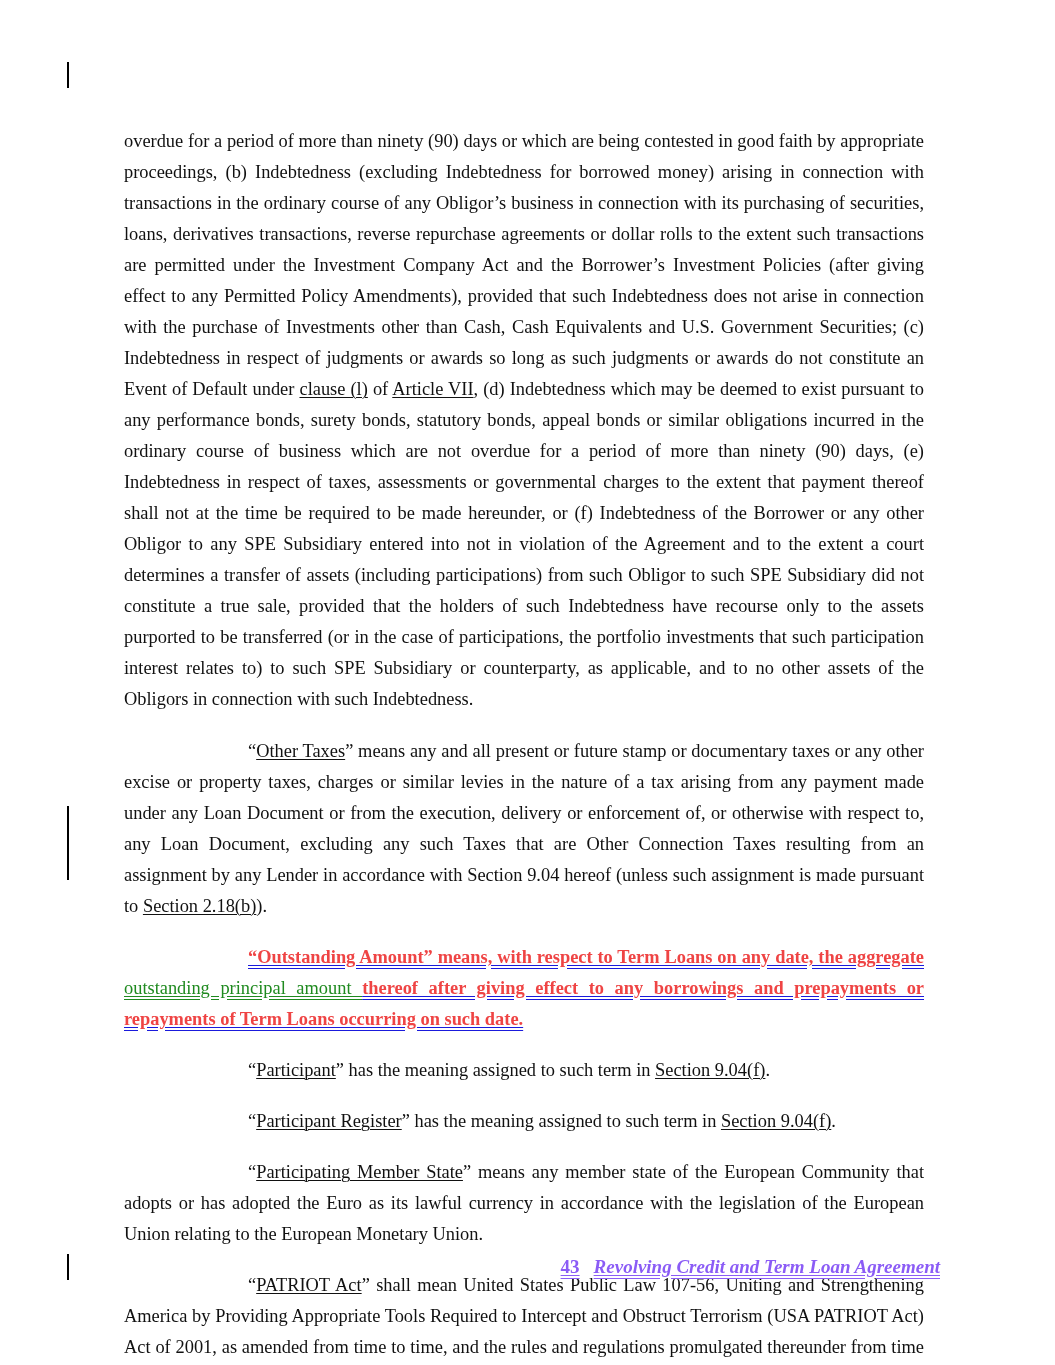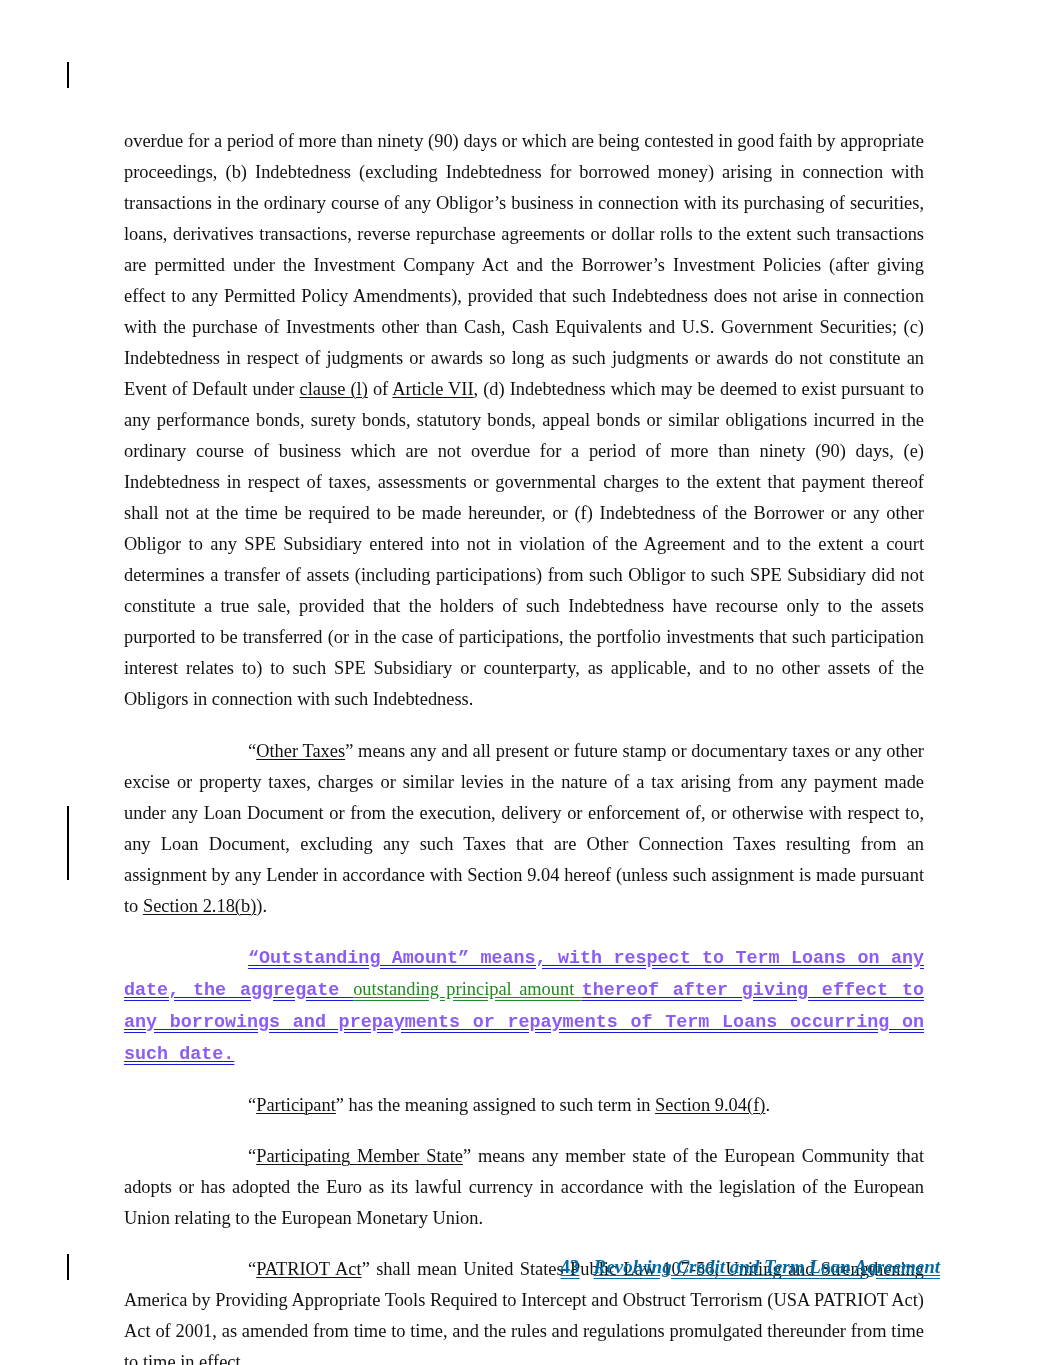--- a/index.html
+++ b/index.html
@@ -6,28 +6,28 @@
     body { width: 1055px; height: 1365px; position: relative; overflow: hidden; }
     .page {
       position: absolute; left: 124px; top: 126px; width: 800px;
       font-family: "Liberation Serif", serif; font-size: 18.4px; line-height: 31px; color: #111;
     }
     .para { text-align: justify; margin: 0 0 20px 0; }
     .para.first { margin-bottom: 21px; }
     .indent { text-indent: 124px; }
     .u { text-decoration: underline; text-underline-offset: 2px; text-decoration-thickness: 1px; }
     .ins {
-      color: #8b5cf6; font-weight: bold;
-      text-decoration: underline double; text-decoration-color: #1a1adc; text-underline-offset: 2px; font-family: Liberation Mono, monospace;
+      color: #ef4444; font-weight: bold;
+      text-decoration: underline double; text-decoration-color: #1a1adc; text-underline-offset: 2px;
     }
     .moved { color: #1f8a1f; font-weight: normal; text-decoration: underline double; text-decoration-color: #1f8a1f; text-underline-offset: 2px; margin-top: 46px; }
     .changebar { position: absolute; left: 67px; width: 2px; background: #000; }
     .footer {
       position: absolute; top: 1256px; right: 115px;
-      font-family: "Liberation Serif", serif; font-size: 19px; font-weight: bold; color: #0369a1;
+      font-family: "Liberation Serif", serif; font-size: 19px; font-weight: bold; color: #8b5cf6;
     }
     .footer .num { text-decoration: underline double; text-underline-offset: 2px; margin-right: 14px; }
     .footer .title { font-style: italic; text-decoration: underline double; text-underline-offset: 2px; }
   </style>
 </head>
 <body>
 
 <div class="changebar" style="top:62px;height:26px;"></div>
 <div class="changebar" style="top:806px;height:74px;"></div>
 <div class="changebar" style="top:1254px;height:26px;"></div>
@@ -43,20 +43,23 @@
   </p>
 
   <p class="para indent">
     <span class="ins">“Outstanding Amount” means, with respect to Term Loans on any date, the aggregate </span><span class="moved">outstanding principal amount </span><span class="ins">thereof after giving effect to any borrowings and prepayments or repayments of Term Loans occurring on such date.</span>
   </p>
 
   <p class="para indent">
     <span>“</span><span class="u">Participant</span><span>” has the meaning assigned to such term in </span><span class="u">Section 9.04(f)</span><span>.</span>
   </p>
 
+  <p class="para indent">
+    <span>“</span><span class="u">Participant Register</span><span>” has the meaning assigned to such term in </span><span class="u">Section 9.04(f)</span><span>.</span>
+  </p>
 
   <p class="para indent">
     <span>“</span><span class="u">Participating Member State</span><span>” means any member state of the European Community that adopts or has adopted the Euro as its lawful currency in accordance with the legislation of the European Union relating to the European Monetary Union.</span>
   </p>
 
   <p class="para indent">
     <span>“</span><span class="u">PATRIOT Act</span><span>” shall mean United States Public Law 107-56, Uniting and Strengthening America by Providing Appropriate Tools Required to Intercept and Obstruct Terrorism (USA PATRIOT Act) Act of 2001, as amended from time to time, and the rules and regulations promulgated thereunder from time to time in effect.</span>
   </p>
 
   <p class="para indent">

